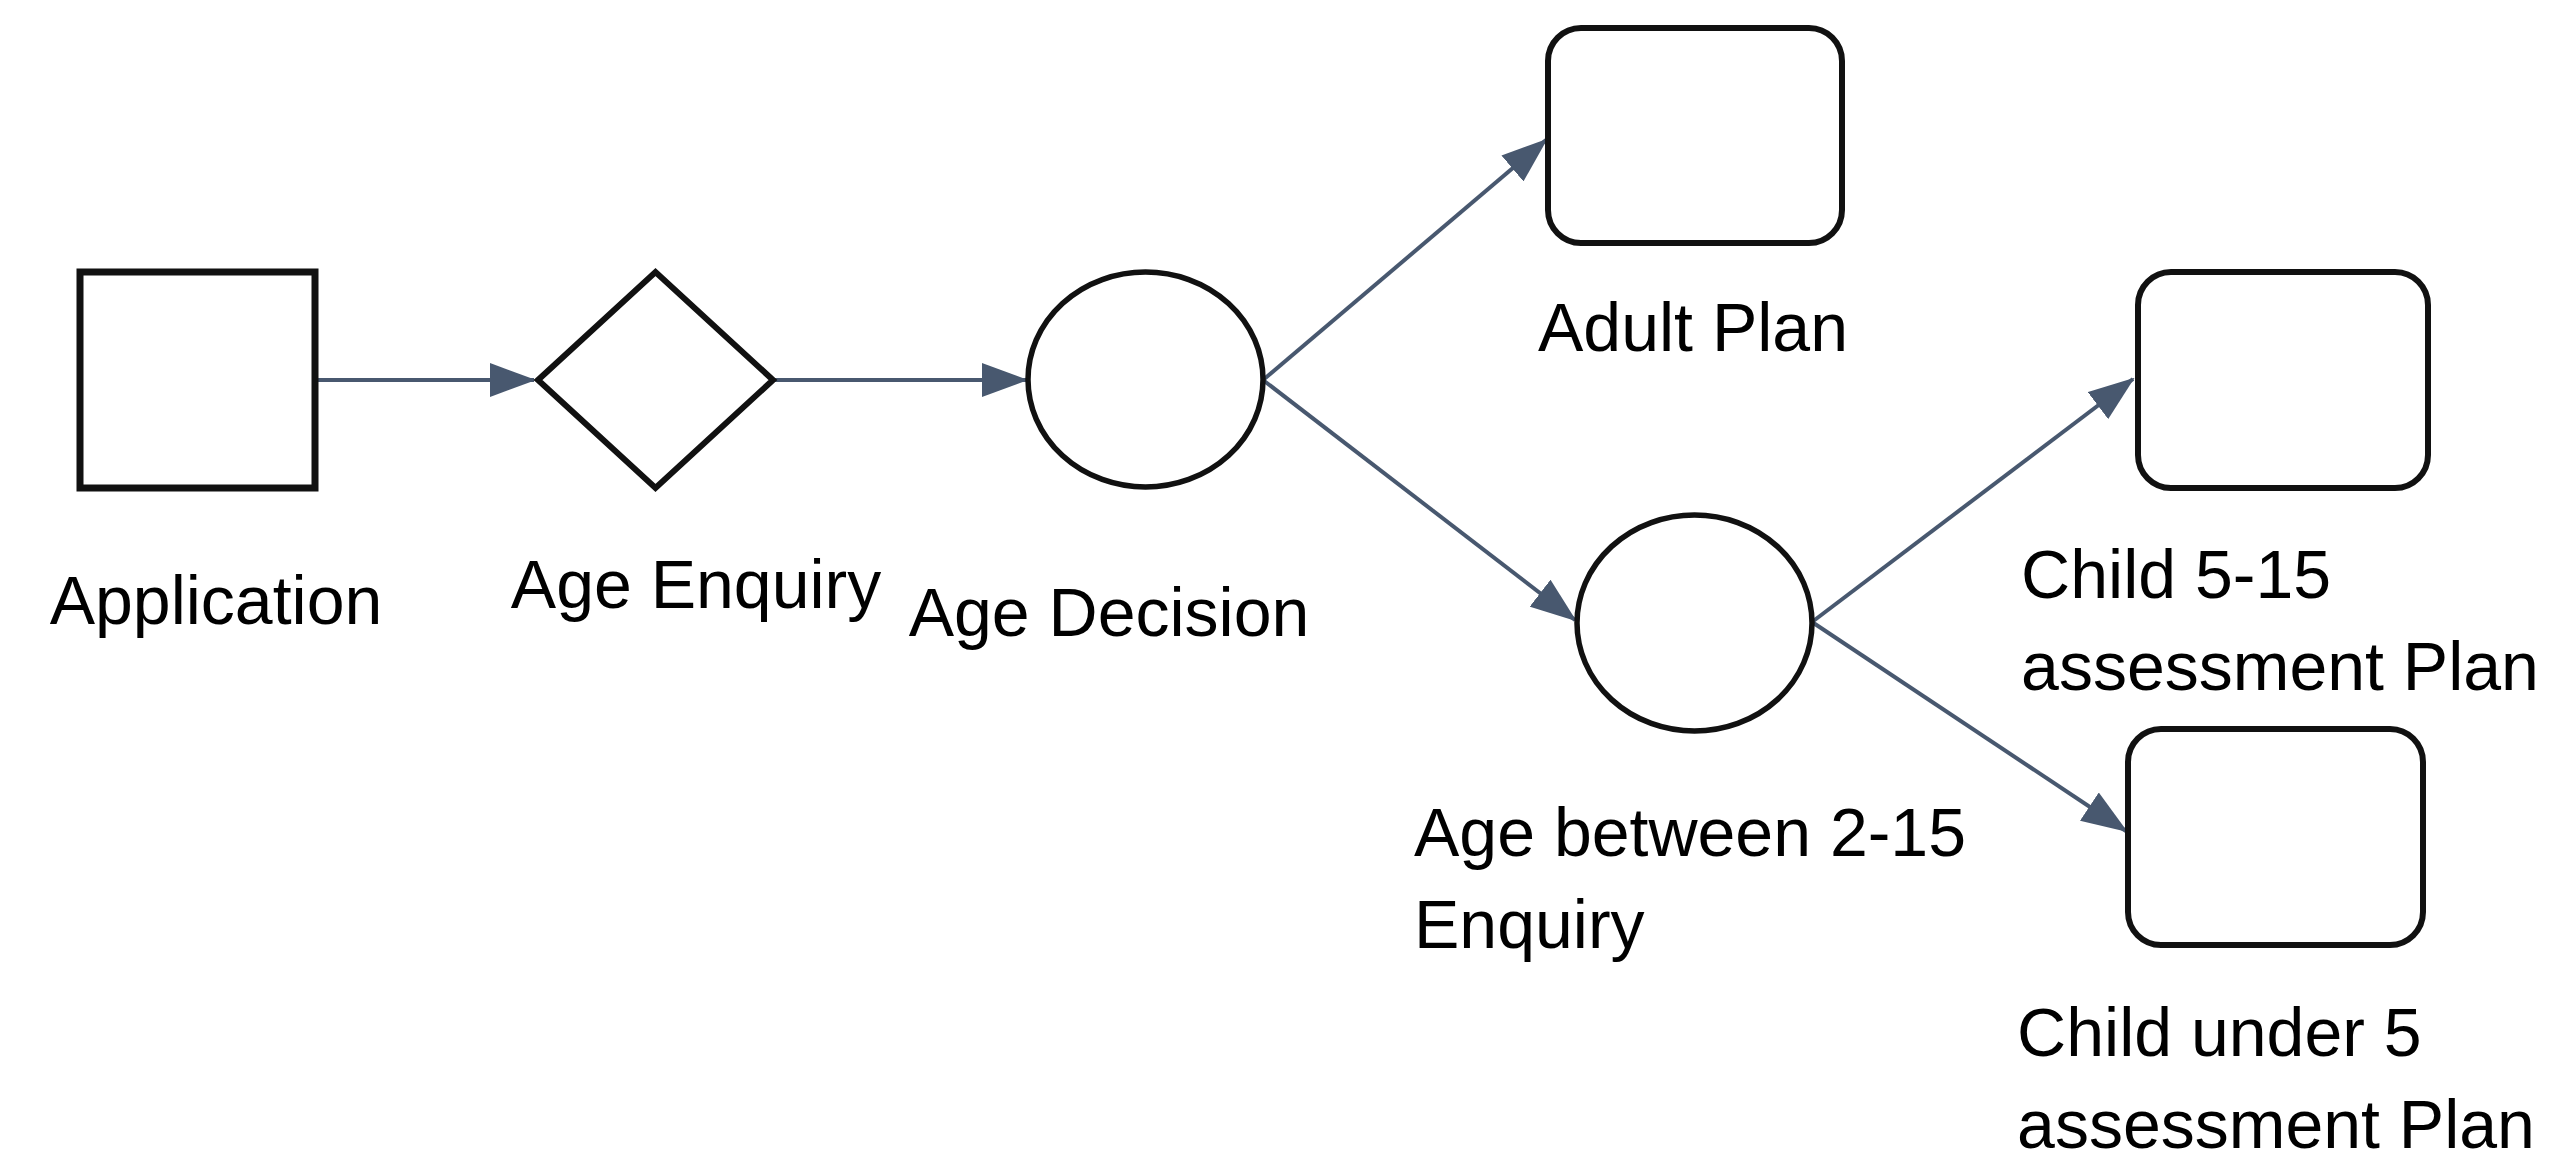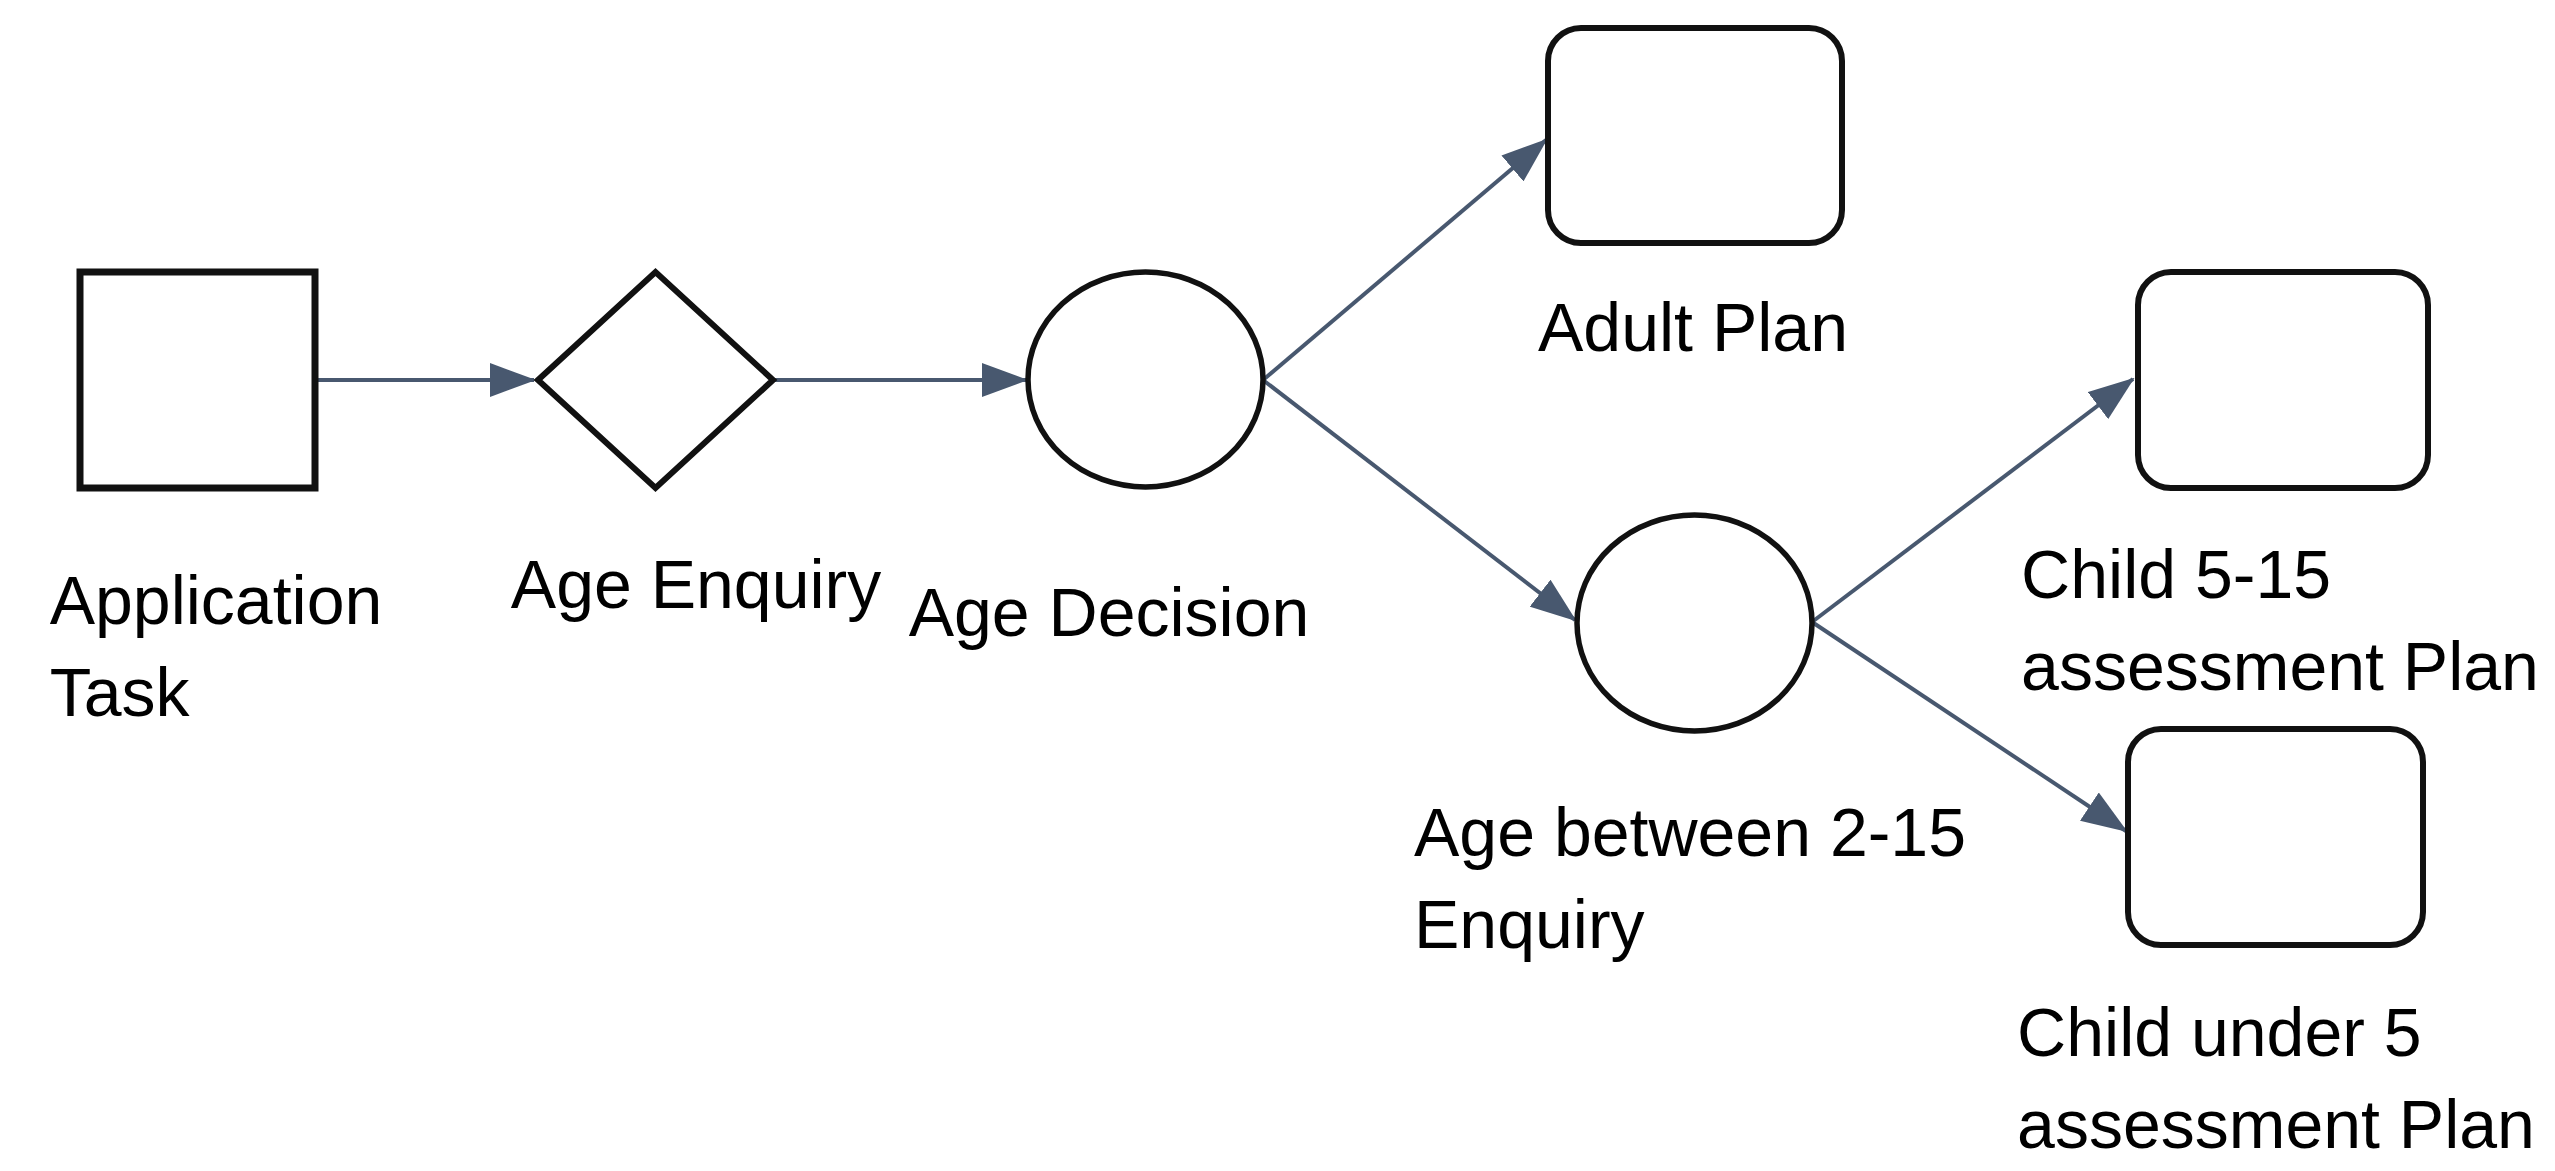--- a/index.html
+++ b/index.html
@@ -57,21 +57,20 @@
       <polygon points="538,380 655.5,272 773,380 655.5,488" fill="#ffffff" stroke="#111111" stroke-width="6"></polygon>
       <ellipse cx="1145.5" cy="379.5" rx="117.5" ry="107.5" fill="#ffffff" stroke="#111111" stroke-width="5.5"></ellipse>
       <rect x="1548" y="28" width="294" height="215" rx="33" ry="33" fill="#ffffff" stroke="#111111" stroke-width="6"></rect>
       <ellipse cx="1694.5" cy="623" rx="117.5" ry="108" fill="#ffffff" stroke="#111111" stroke-width="5.5"></ellipse>
       <rect x="2138" y="272" width="290" height="216" rx="33" ry="33" fill="#ffffff" stroke="#111111" stroke-width="6"></rect>
       <rect x="2128" y="729" width="295" height="216" rx="33" ry="33" fill="#ffffff" stroke="#111111" stroke-width="6"></rect>
     </svg>
 
   <div class="node-label" style="left:216px; top:554px;">
     <span class="tline">Application</span>
-    <span class="tline">Task</span>
   </div>
 
   <div class="node-label" style="left:656px; top:538px;margin-left:40px;">
     <span class="tline">Age Enquiry</span>
   </div>
 
   <div class="node-label" style="left:1109px; top:536px;margin-top:30px;">
     <span class="tline">Age Decision</span>
   </div>
 

